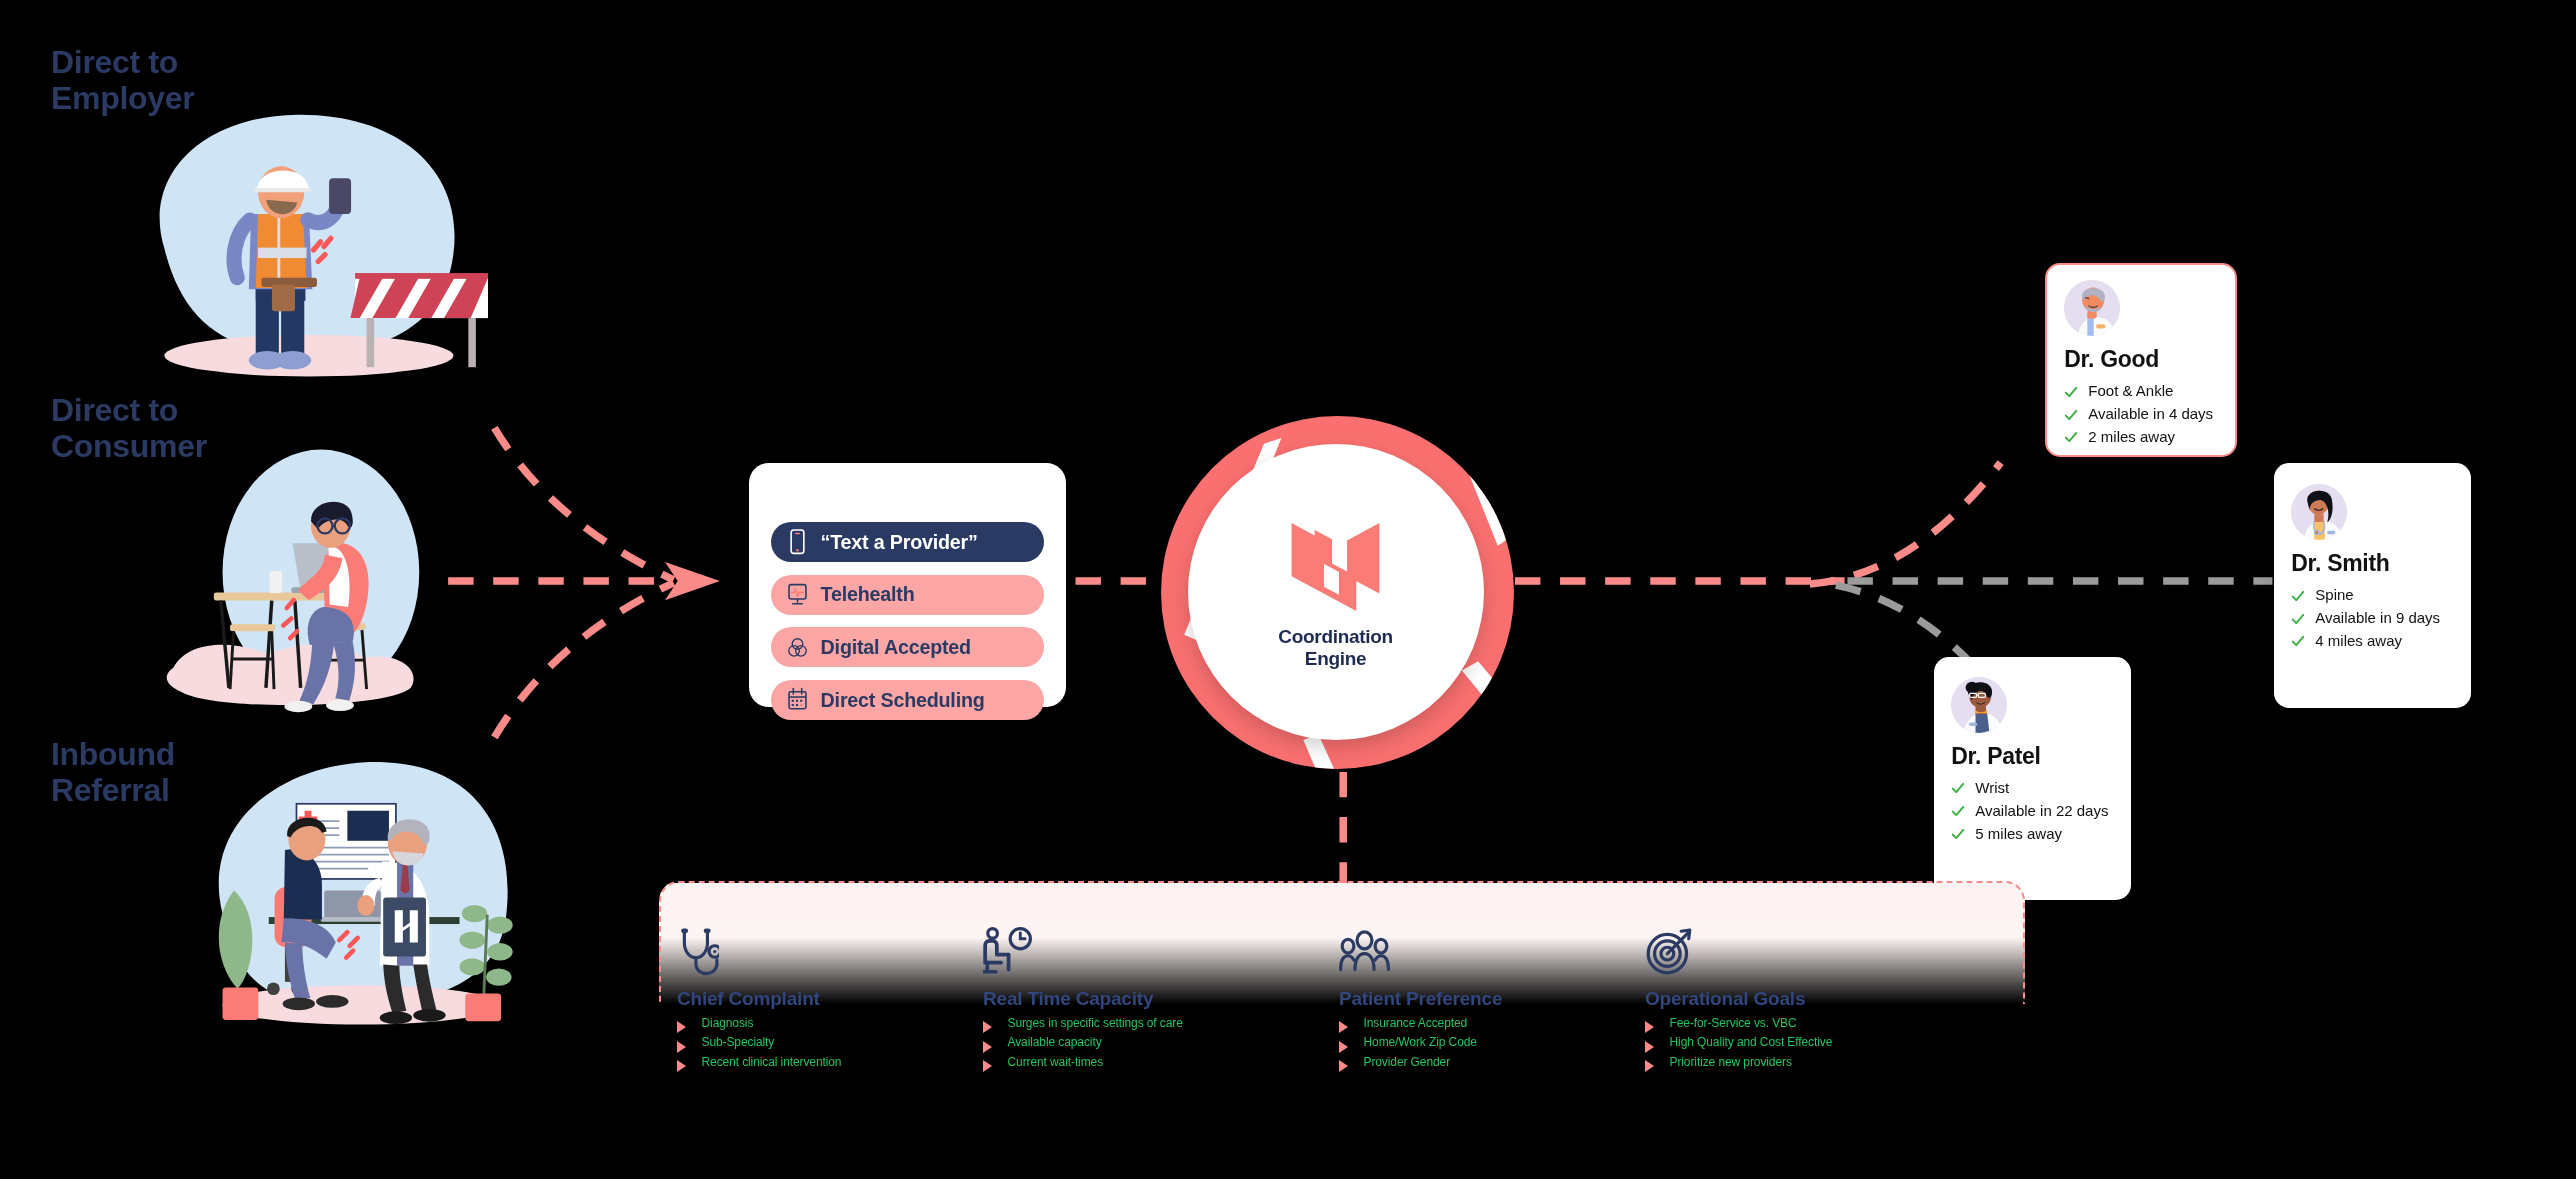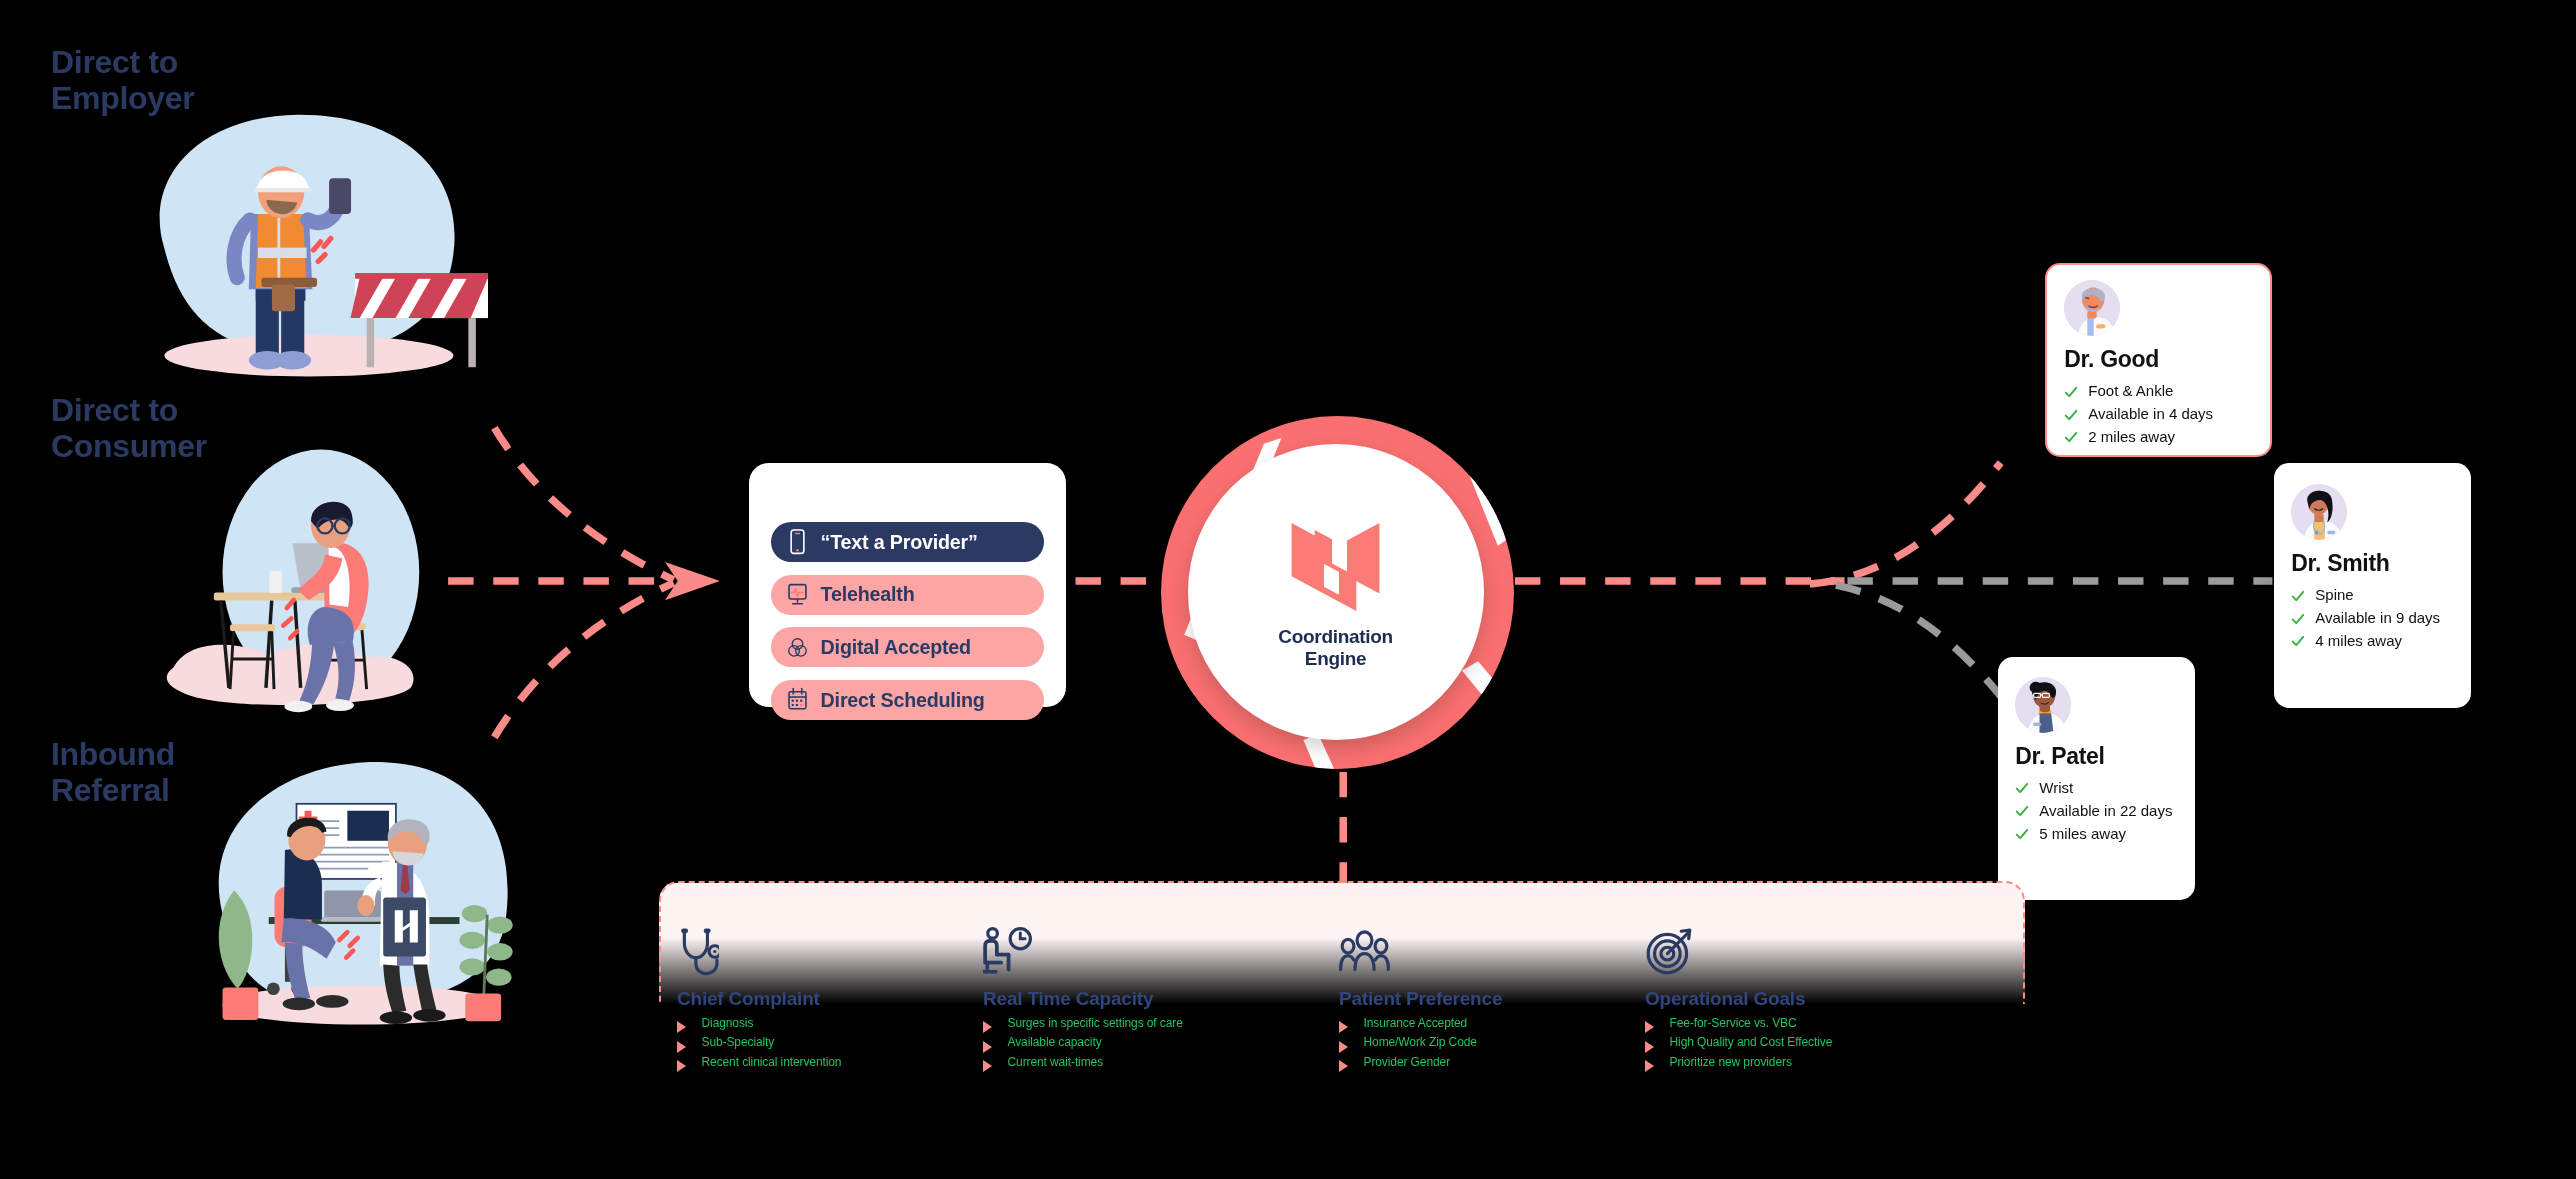--- a/index.html
+++ b/index.html
@@ -370,21 +370,21 @@
     <div class="engine-core">
       <svg class="engine-logo" viewBox="0 0 160 180">
         <polygon points="4,14 60,44 60,124 86,138 86,96 116,112 116,166 4,106" fill="#fb7b76"></polygon>
         <polygon points="156,14 100,44 100,98 74,84 74,42 44,26 44,76 156,136" fill="#fb7b76"></polygon>
       </svg>
       <div class="engine-title">Coordination
 Engine</div>
     </div>
   </div>
 
-  <div class="abs doc-card hl" style="left:2045px;top:263px;width:227px;height:194px;">
+  <div class="abs doc-card hl" style="left:2045px;top:263px;width:192px;height:194px;">
     <svg class="doc-av" viewBox="0 0 96 96">
       <circle cx="48" cy="48" r="48" fill="#e4def0"></circle>
       <path d="M24 96 C 26 74 40 64 56 64 C 74 64 86 76 88 96 Z" fill="#fbfbfd"></path>
       <rect x="40" y="60" width="11" height="36" fill="#a3bdf0"></rect>
       <rect x="55" y="76" width="16" height="7" rx="3.5" fill="#f5b06a"></rect>
       <rect x="40" y="52" width="16" height="14" rx="4" fill="#f2895f"></rect>
       <ellipse cx="50" cy="34" rx="19" ry="21" fill="#f2895f"></ellipse>
       <path d="M31 29 C 28 12 66 8 70 26 C 72 38 64 40 60 32 C 52 22 36 26 34 36 Z" fill="#b1b1c4"></path>
       <path d="M34 42 C 36 58 62 60 66 44 C 60 52 40 52 34 42 Z" fill="#b1b1c4"></path>
       <path d="M36 30 l7 2" stroke="#3b3b4a" stroke-width="2" fill="none"></path>
@@ -444,21 +444,21 @@
       </div>
       <div class="doc-attr">
         <svg class="chk" viewBox="0 0 24 24">
             <path d="M3 13 L9 19 L21 5" fill="none" stroke="#3cb043" stroke-width="3.4" stroke-linecap="round" stroke-linejoin="round"></path>
           </svg>
         <span>4 miles away</span>
       </div>
     </div>
   </div>
 
-  <div class="abs doc-card" style="left:1998px;top:657px;width:197px;height:243px;padding-top:19.7px;">
+  <div class="abs doc-card" style="left:1934px;top:657px;width:197px;height:243px;padding-top:19.7px;">
     <svg class="doc-av" viewBox="0 0 96 96">
       <circle cx="48" cy="48" r="48" fill="#e4def0"></circle>
       <path d="M22 96 C 24 74 38 62 54 62 C 72 62 86 74 88 96 Z" fill="#fbfbfd"></path>
       <path d="M42 62 L 62 62 L 66 96 L 42 96 Z" fill="#4b5f8c"></path>
       <path d="M42 50 h18 v14 h-18 z" fill="#9b5a3c"></path>
       <path d="M41 56 C 48 62 56 62 62 56 L 62 62 L 41 62 Z" fill="#f0a83f"></path>
       <ellipse cx="50" cy="32" rx="19" ry="21" fill="#9b5a3c"></ellipse>
       <path d="M30 30 C 22 6 66 2 70 22 C 72 36 64 40 60 30 C 54 18 38 24 36 40 Z" fill="#0e0e16"></path>
       <ellipse cx="36" cy="18" rx="11" ry="10" fill="#0e0e16"></ellipse>
       <g fill="none" stroke="#fff" stroke-width="2">

